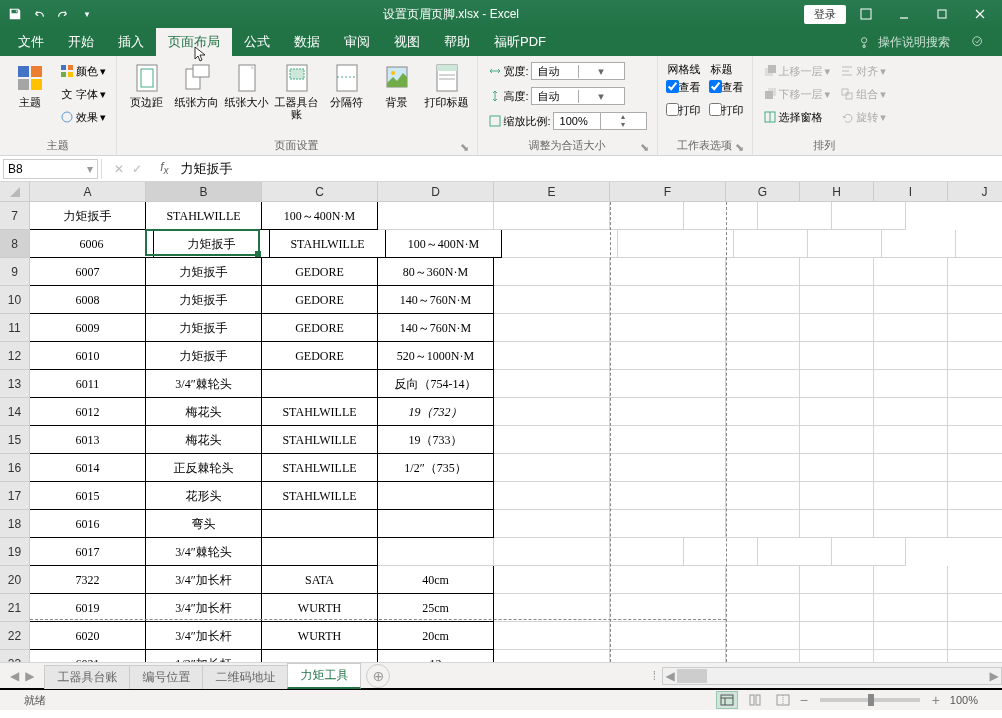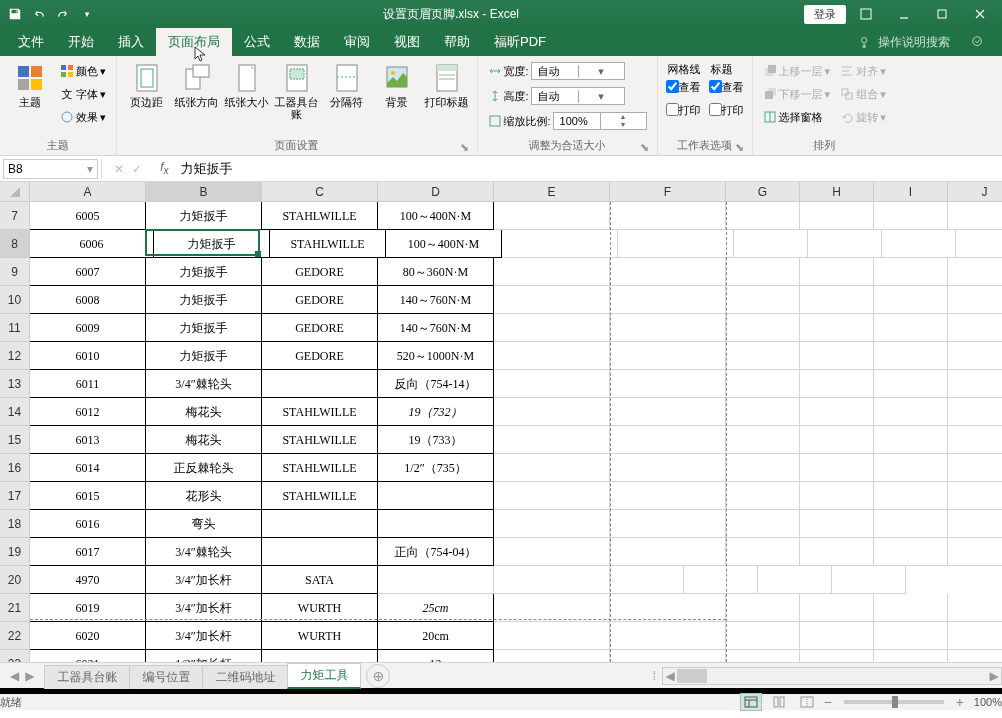--- a/index.html
+++ b/index.html
@@ -57,21 +57,21 @@
 .pagebreak-h{position:absolute;left:30px;height:0;border-top:1px dashed #888}
 .tabbar{height:26px;background:#f3f2f1;border-top:1px solid #d5d5d5;display:flex;align-items:center;position:relative}
 .tab-nav{display:flex;gap:6px;padding:0 10px;color:#999}
 .sheet-tabs{display:flex;align-items:flex-end;height:26px}
 .sheet-tab{padding:3px 12px;border:1px solid #ccc;border-bottom:none;background:#e6e6e6;font-size:12px;margin-right:-1px;cursor:pointer;color:#666}
 .sheet-tab.active{background:#fff;color:#217346;border-bottom:2px solid #217346;font-weight:500}
 .add-sheet{width:24px;height:24px;display:flex;align-items:center;justify-content:center;color:#999;margin-left:6px;border:1px solid #ccc;border-radius:50%;font-size:14px}
 .hscroll-stub{margin-left:auto;height:18px;background:#f0f0f0;border:1px solid #ccc;width:340px;display:flex;align-items:center}
 .hscroll-stub .tr{width:14px;text-align:center;color:#999}
 .hscroll-stub .thumb{width:30px;height:14px;background:#cdcdcd}
-.statusbar{height:22px;background:#f3f2f1;border-top:6px solid #000000;display:flex;align-items:center;padding:0 0;font-size:11px;color:#555}
+.statusbar{height:22px;background:#f3f2f1;border-top:2px solid #000000;display:flex;align-items:center;padding:0 24px;font-size:11px;color:#555}
 .status-right{margin-left:auto;display:flex;align-items:center;gap:6px}
 .view-btn{width:22px;height:18px;display:flex;align-items:center;justify-content:center;border:1px solid transparent}
 .view-btn.active{background:#d0e6db;border-color:#9bc7b2}
 .zoom-slider{width:100px;height:4px;background:#ccc;position:relative;margin:0 6px}
 .zoom-slider .th{position:absolute;left:48px;top:-4px;width:6px;height:12px;background:#888}
 svg{display:block}
 </style>
 </head>
 <body>
 
@@ -430,21 +430,20 @@
       <div class="rh">17</div>
       <div class="rh">18</div>
       <div class="rh">19</div>
       <div class="rh">20</div>
       <div class="rh">21</div>
       <div class="rh">22</div>
       <div class="rh">23</div>
     </div>
   <div class="cells" id="cells">
       <div class="row">
-        <div class="cell bd" style="width: 116px;">6005</div>
         <div class="cell bd" style="width: 116px;">力矩扳手</div>
         <div class="cell bd" style="width: 116px;">STAHLWILLE</div>
         <div class="cell bd" style="width: 116px;">100～400N·M</div>
         <div class="cell" style="width: 116px;"></div>
         <div class="cell" style="width: 116px;"></div>
         <div class="cell" style="width: 74px;"></div>
         <div class="cell" style="width: 74px;"></div>
         <div class="cell" style="width: 74px;"></div>
         <div class="cell" style="width: 74px;"></div>
       </div>
@@ -577,44 +576,44 @@
         <div class="cell" style="width: 116px;"></div>
         <div class="cell" style="width: 74px;"></div>
         <div class="cell" style="width: 74px;"></div>
         <div class="cell" style="width: 74px;"></div>
         <div class="cell" style="width: 74px;"></div>
       </div>
       <div class="row">
         <div class="cell bd" style="width: 116px;">6017</div>
         <div class="cell bd" style="width: 116px;">3/4″棘轮头</div>
         <div class="cell bd" style="width: 116px;"></div>
-        <div class="cell bd" style="width: 116px;">正向（754-04）</div>
-        <div class="cell" style="width: 116px;"></div>
-        <div class="cell" style="width: 116px;"></div>
-        <div class="cell" style="width: 74px;"></div>
-        <div class="cell" style="width: 74px;"></div>
-        <div class="cell" style="width: 74px;"></div>
-        <div class="cell" style="width: 74px;"></div>
-      </div>
-      <div class="row">
-        <div class="cell bd" style="width: 116px;">4970</div>
+        <div class="cell" style="width: 116px;"></div>
+        <div class="cell" style="width: 116px;"></div>
+        <div class="cell" style="width: 74px;"></div>
+        <div class="cell" style="width: 74px;"></div>
+        <div class="cell" style="width: 74px;"></div>
+        <div class="cell" style="width: 74px;"></div>
+      </div>
+      <div class="row">
+        <div class="cell bd" style="width: 116px;">7322</div>
         <div class="cell bd" style="width: 116px;">3/4″加长杆</div>
         <div class="cell bd" style="width: 116px; font-family: Liberation Serif, serif;">SATA</div>
+        <div class="cell bd" style="width: 116px;">40cm</div>
         <div class="cell" style="width: 116px;"></div>
         <div class="cell" style="width: 116px;"></div>
         <div class="cell" style="width: 74px;"></div>
         <div class="cell" style="width: 74px;"></div>
         <div class="cell" style="width: 74px;"></div>
         <div class="cell" style="width: 74px;"></div>
       </div>
       <div class="row">
         <div class="cell bd" style="width: 116px;">6019</div>
         <div class="cell bd" style="width: 116px;">3/4″加长杆</div>
         <div class="cell bd" style="width: 116px;">WURTH</div>
-        <div class="cell bd" style="width: 116px; font-style: italic;">25cm</div>
+        <div class="cell bd" style="width: 116px;">25cm</div>
         <div class="cell" style="width: 116px;"></div>
         <div class="cell" style="width: 116px;"></div>
         <div class="cell" style="width: 74px;"></div>
         <div class="cell" style="width: 74px;"></div>
         <div class="cell" style="width: 74px;"></div>
         <div class="cell" style="width: 74px;"></div>
       </div>
       <div class="row">
         <div class="cell bd" style="width: 116px;">6020</div>
         <div class="cell bd" style="width: 116px;">3/4″加长杆</div>

